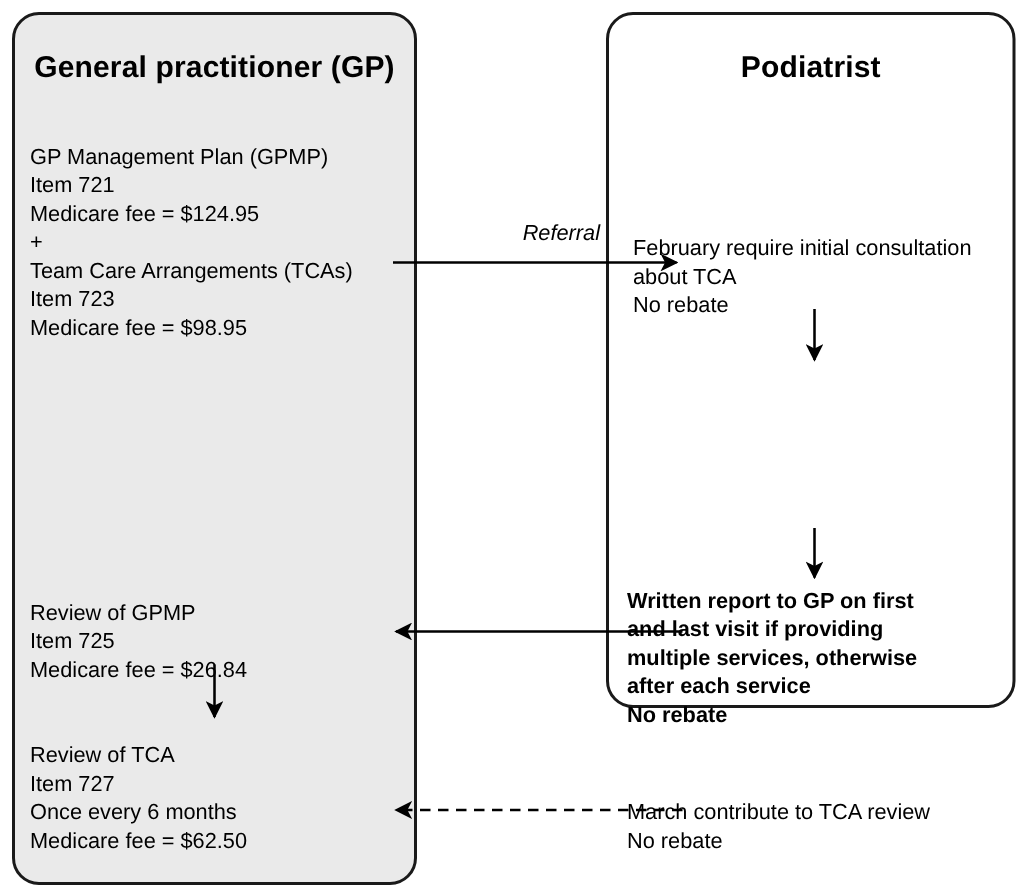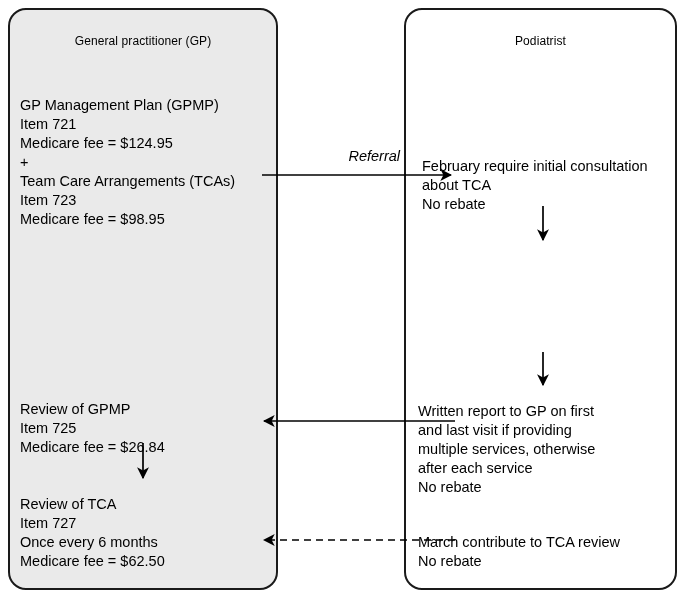--- a/index.html
+++ b/index.html
@@ -32,30 +32,30 @@
     left: 8px;
     top: 8px;
     width: 270px;
     height: 582px;
     background: #eaeaea;
   }
   #panel-podiatrist {
     left: 404px;
     top: 8px;
     width: 273px;
-    height: 582px;
+    height: 464px;
     background: #ffffff;
   }
   .panel-title {
     position: absolute;
     left: 0;
     width: 100%;
     text-align: center;
-    font-size: 12px;
-    font-weight: normal;
+    font-size: 20px;
+    font-weight: bold;
     letter-spacing: 0.1px;
   }
   #panel-gp .panel-title { top: 24px; }
   #panel-podiatrist .panel-title { top: 24px; }
 
   .node {
     position: absolute;
     text-align: left;
     font-size: 14.5px;
     line-height: 19px;
@@ -85,22 +85,23 @@
     top: 147px;
     width: 242px;
   }
   #node-provision {
     left: 12px;
     top: 248px;
     width: 250px;
   }
   #node-written-report {
     left: 12px;
-    top: 392px;
+    top: 382px;
     width: 250px;
+    font-weight: bold;
   }
   #node-contribute-tca {
     left: 12px;
     top: 523px;
     width: 250px;
   }
 
   #connectors {
     position: absolute;
     left: 0;

